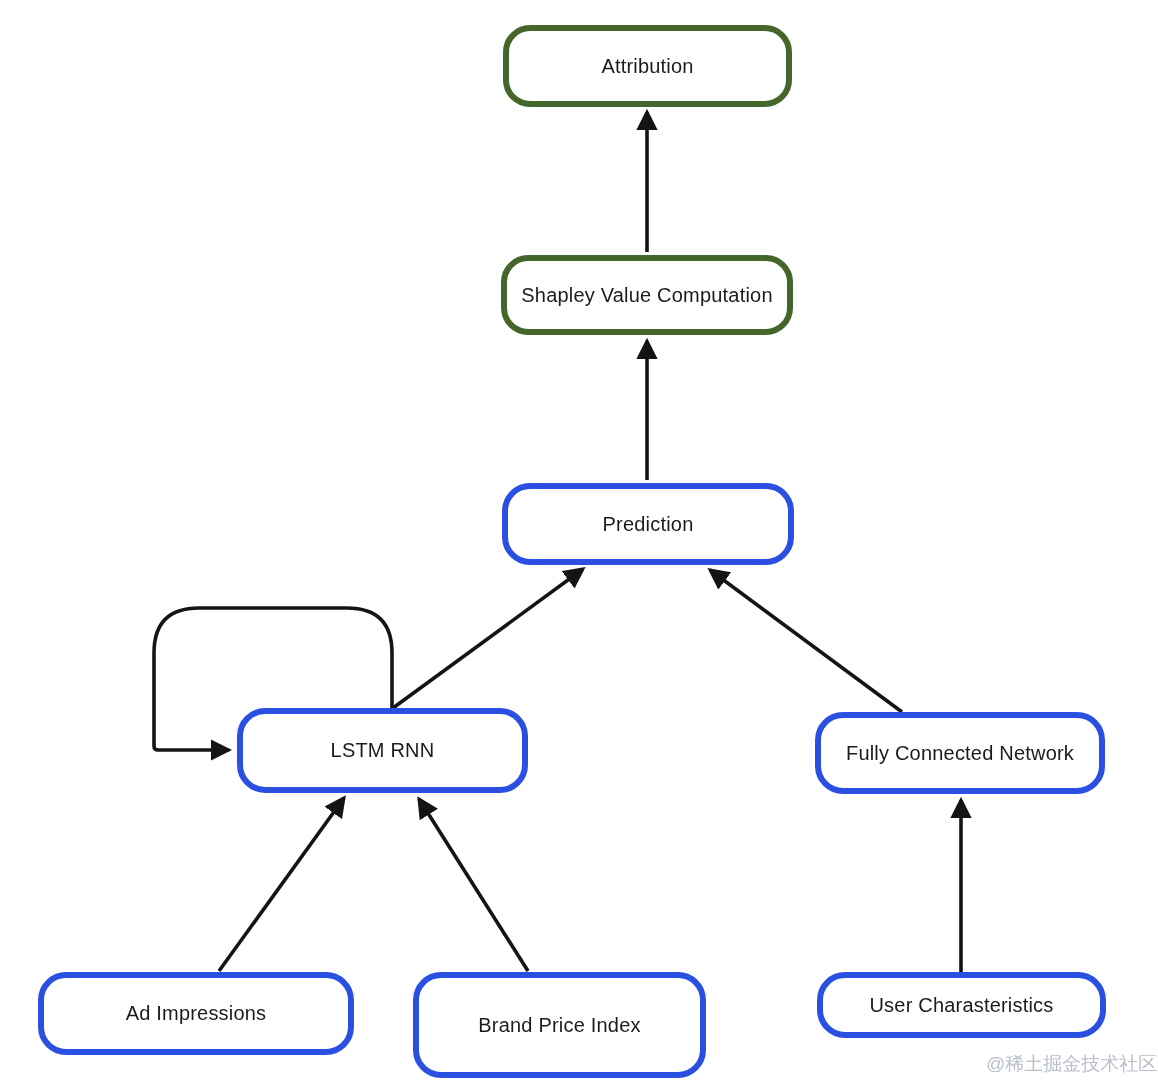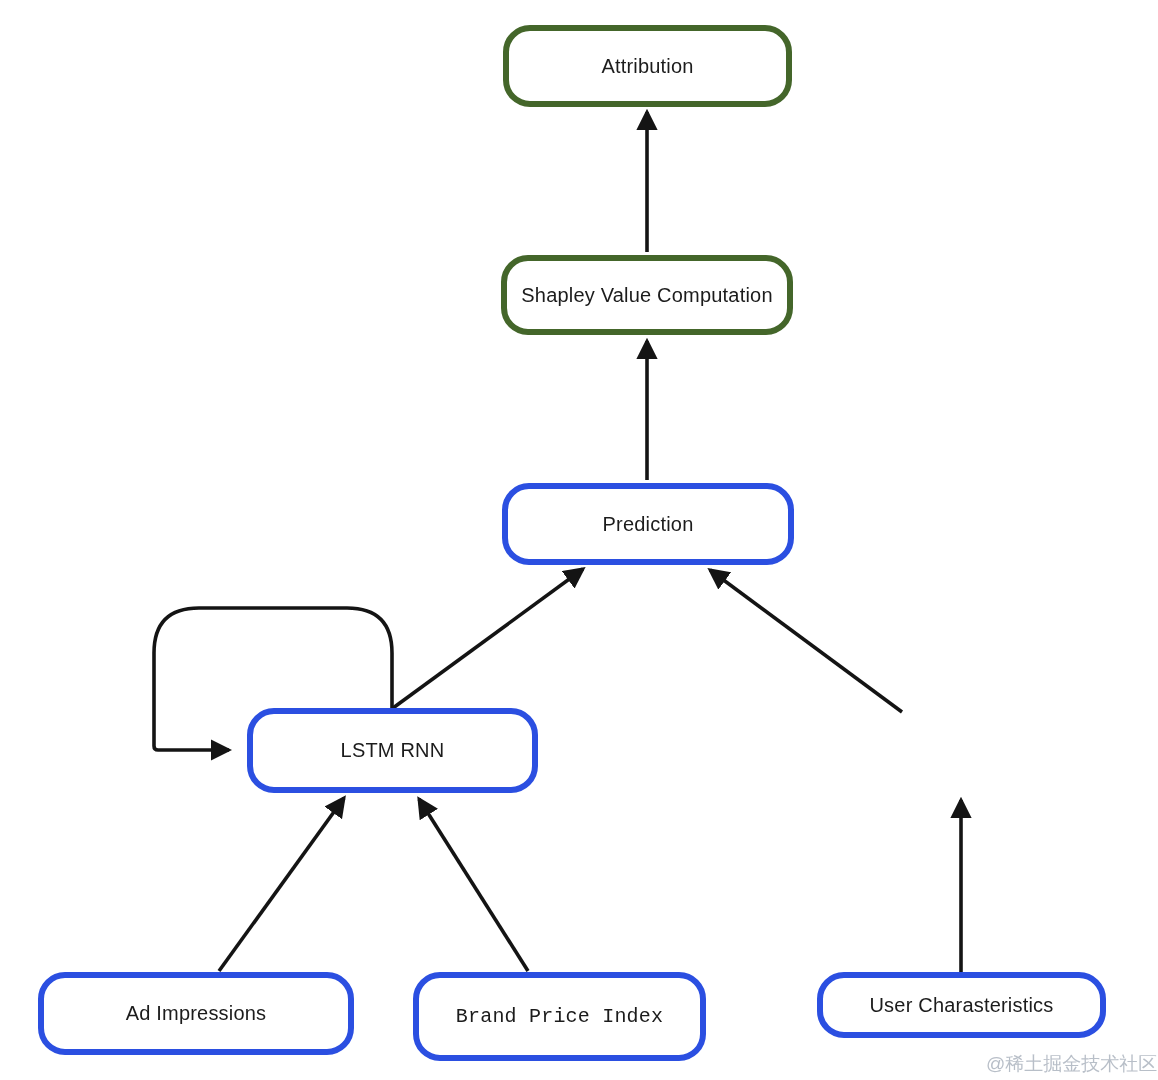--- a/index.html
+++ b/index.html
@@ -39,29 +39,29 @@
     box-sizing: border-box;
     background: #ffffff;
     border: 6px solid #f97316;
     border-radius: 27px;
     font-size: 20px;
     color: var(--text, #1c1c1c);
     text-align: center;
     letter-spacing: 0.2px;
   }
   .node.green { border-color: var(--green-border, #44662a); }
-  .node.blue  { border-color: var(--blue-border, #2b4fe1); }
+  .node.blue  { border-color: var(--blue-border, #2b4fe1); border-radius: 28px; }
 
   .node.attribution { left: 503px; top: 25px;  width: 289px; height: 82px; }
   .node.shapley     { left: 501px; top: 255px; width: 292px; height: 80px; align-items: center; }
   .node.prediction  { left: 502px; top: 483px; width: 292px; height: 82px; }
-  .node.lstm        { left: 247px; top: 708px; width: 291px; height: 85px; }
+  .node.lstm        { left: 237px; top: 708px; width: 291px; height: 85px; }
   .node.fcn         { left: 815px; top: 712px; width: 290px; height: 82px; }
   .node.adimp       { left: 38px;  top: 972px; width: 316px; height: 83px; }
-  .node.bpi         { left: 413px; top: 972px; width: 293px; height: 89px; font-family: Liberation Mono, monospace; }
+  .node.bpi         { left: 413px; top: 972px; width: 293px; height: 106px; }
   .node.userchar    { left: 817px; top: 972px; width: 289px; height: 66px; }
 
   .watermark {
     position: absolute;
     left: 986px;
     top: 1051px;
     font-size: 19px;
     color: var(--watermark, #b3bac4);
     opacity: 0.92;
     white-space: nowrap;
@@ -98,20 +98,23 @@
   </div>
 
   <div class="node blue prediction">
     <span>Prediction</span>
   </div>
 
   <div class="node blue lstm">
     <span>LSTM RNN</span>
   </div>
 
+  <div class="node blue fcn">
+    <span>Fully Connected Network</span>
+  </div>
 
   <div class="node blue adimp">
     <span>Ad Impressions</span>
   </div>
 
   <div class="node blue bpi">
     <span>Brand Price Index</span>
   </div>
 
   <div class="node blue userchar">

